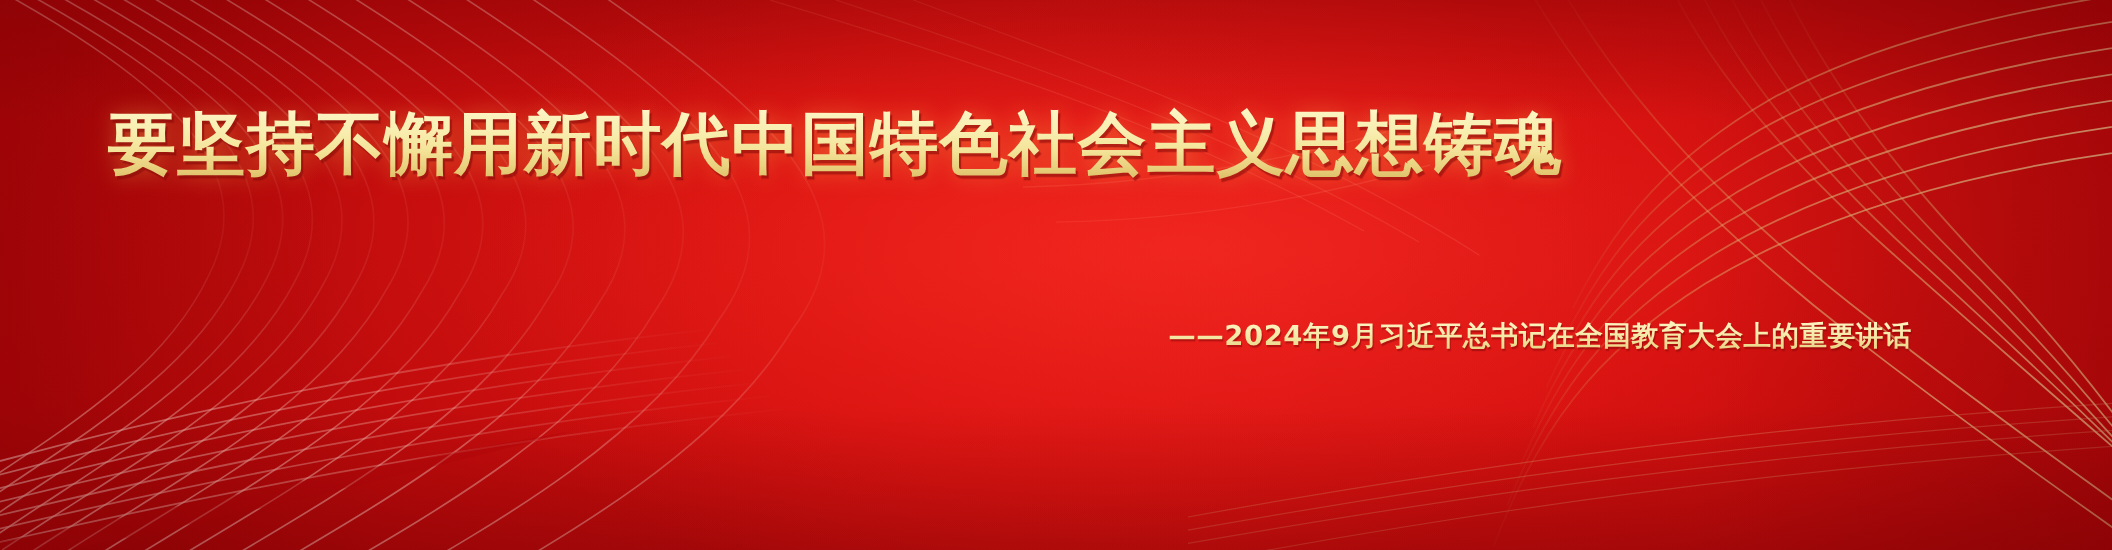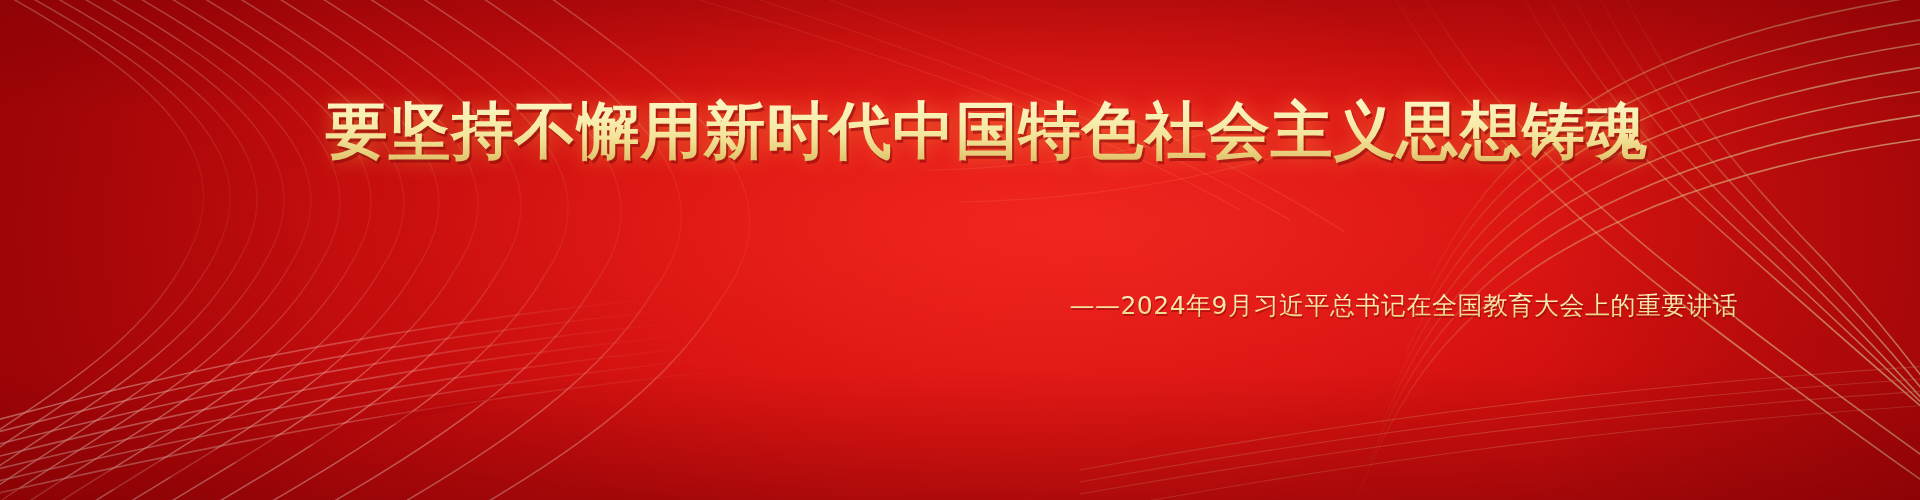--- a/index.html
+++ b/index.html
@@ -26,24 +26,24 @@
   .content{
     position:absolute;inset:0;
     display:flex;flex-direction:column;
     align-items:flex-start;justify-content:flex-start;
     padding:0;
   }
 
   .headline{
     position:absolute;
     left:0;right:0;top:96px;
-    text-align:center;
     line-height:1.12;
     white-space:nowrap;
     pointer-events:none;
+    padding-left:44px;
   }
   .hl-line{
     display:block;
     font-size:62px;
     font-weight:700;
     letter-spacing:1px;
     font-family:"DejaVu Sans","Liberation Sans",sans-serif;
     background:linear-gradient(180deg,#fdf6c8 0%,#f8eeb0 34%,#f4e49a 58%,#e8cf7c 82%,#dcba63 100%);
     -webkit-background-clip:text;
     background-clip:text;
@@ -52,21 +52,21 @@
     filter:drop-shadow(2px 3px 0 rgba(132,8,8,.55)) drop-shadow(0 0 10px rgba(255,196,80,.35));
   }
   .hl-line.l1{padding-left:54px;}
   .hl-line.l2{padding-right:480px;}
 
   .attrib{
     position:absolute;
     right:182px;
     top:289px;
     font-size:25px;
-    font-weight:400;
+    font-weight:700;
     letter-spacing:.5px;
     white-space:nowrap;
     font-family:"DejaVu Sans","Liberation Sans",sans-serif;
     background:linear-gradient(180deg,#fdf6c8 0%,#f6ebab 45%,#e7cd79 100%);
     -webkit-background-clip:text;
     background-clip:text;
     color:transparent;
     -webkit-text-fill-color:transparent;
     filter:drop-shadow(1px 2px 0 rgba(130,8,8,.5));
   }

